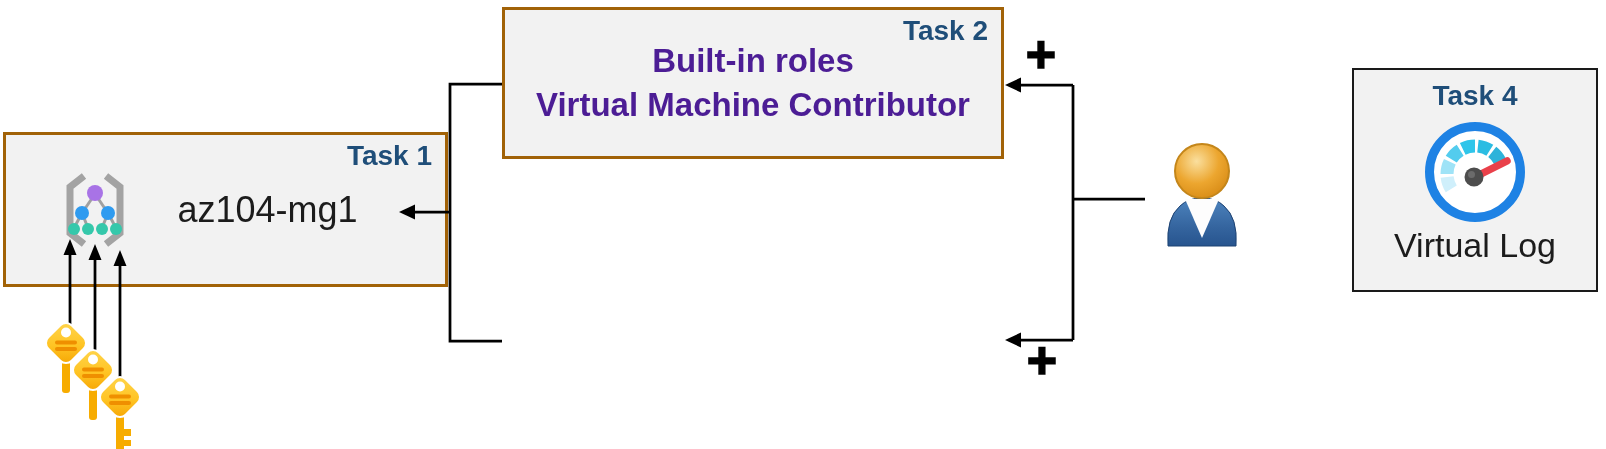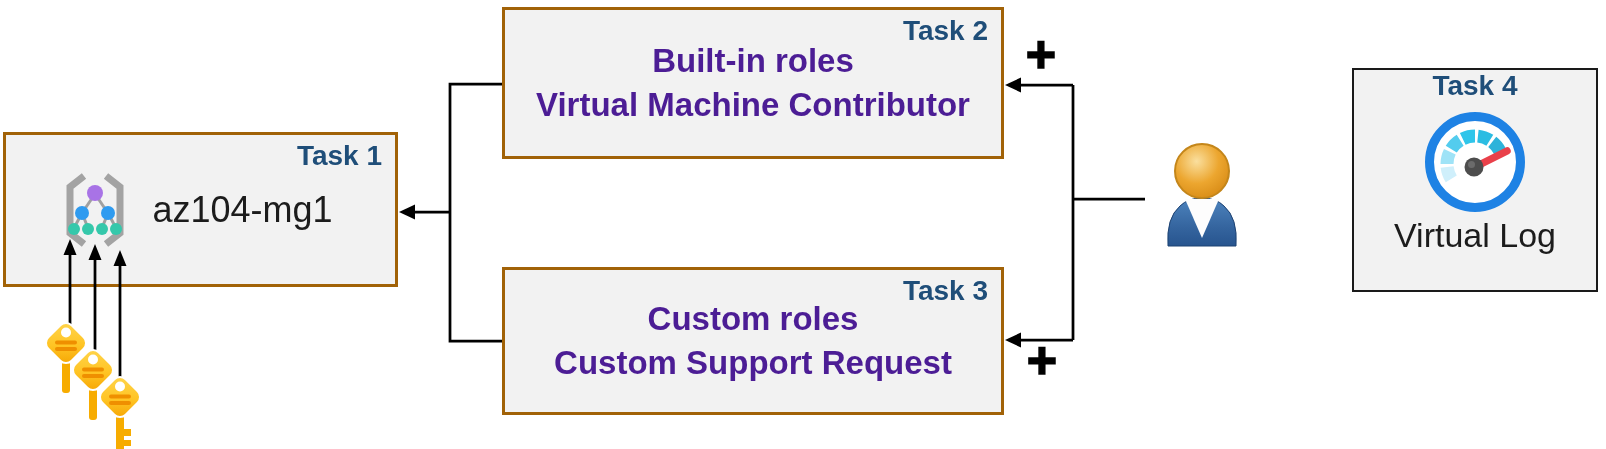--- a/index.html
+++ b/index.html
@@ -6,26 +6,26 @@
   .canvas{
     position:relative;width:1606px;height:449px;background:#ffffff;overflow:hidden;
     font-family:"Liberation Sans",sans-serif;color:#1a1a1a;
   }
   .box{position:absolute;background:#f2f2f2;border:3px solid #a16207;box-sizing:border-box;}
   .task-label{position:absolute;top:5px;right:13px;font-size:28px;font-weight:bold;color:#1f4e79;white-space:nowrap;}
   .center-col{display:flex;flex-direction:column;justify-content:center;align-items:center;height:100%;}
   .box-line{font-size:33px;line-height:1.32;color:#4c1d95;white-space:nowrap;font-weight:bold;}
   .t1-row{display:flex;align-items:center;justify-content:center;height:100%;gap:36px;}
   .t1-title{font-size:36px;color:#1c1c1c;}
-  #task1{left:3px;top:132px;width:395px;height:155px;}
+  #task1{left:3px;top:132px;width:445px;height:155px;}
   #task2{left:502px;top:7px;width:502px;height:152px;}
   #task3{left:502px;top:267px;width:502px;height:148px;}
   #task4{left:1352px;top:68px;width:246px;height:224px;border-width:2px;border-color:#1a1a1a;}
   .t4-col{display:flex;flex-direction:column;align-items:center;height:100%;}
-  .t4-label{font-size:28px;font-weight:bold;color:#1f4e79;}
+  .t4-label{margin-top:10px;font-size:28px;font-weight:bold;color:#1f4e79;}
   .t4-gauge{margin-top:8px;}
   .t4-caption{margin-top:2px;font-size:34px;color:#1c1c1c;white-space:nowrap;}
   .plus{position:absolute;width:58px;text-align:center;font-size:52px;line-height:56px;font-weight:bold;color:#000;-webkit-text-stroke:1.5px #000;}
   #plus-top{left:1012px;top:26px;}
   #plus-bottom{left:1013px;top:332px;}
   #connectors{position:absolute;left:0;top:0;pointer-events:none;}
   #person{position:absolute;left:1152px;top:140px;}
   #actor-name{position:absolute;left:1100px;top:256px;width:205px;text-align:center;font-size:33px;line-height:1.42;color:#111;}
   #keys{position:absolute;left:26px;top:310px;}
   #mg-icon{position:absolute;left:49px;top:33px;}
@@ -63,27 +63,20 @@
 
   <div class="box" id="task2">
 
     <div class="task-label">Task 2</div>
     <div class="center-col">
       <div class="box-line">Built-in roles</div>
       <div class="box-line">Virtual Machine Contributor</div>
     </div>
   </div>
 
-  <div class="box" id="task3">
-    <div class="task-label">Task 3</div>
-    <div class="center-col">
-      <div class="box-line">Custom roles</div>
-      <div class="box-line">Custom Support Request</div>
-    </div>
-  </div>
 
   <div class="box" id="task4">
     <div class="t4-col">
       <div class="t4-label">Task 4</div>
       <svg class="t4-gauge" width="104" height="104" viewBox="0 0 104 104">
         <circle cx="52" cy="52" r="45.5" fill="#ffffff" stroke="#1e82e4" stroke-width="9"></circle>
         <g fill="none" stroke-width="13">
           <path d="M28.26,68.84 A28,28 0 0 1 24.14,56.94" stroke="#cfeffb"></path>
           <path d="M24,54 A28,28 0 0 1 26.83,41.74" stroke="#9fe3f7"></path>
           <path d="M28.26,39.16 A28,28 0 0 1 37.16,30.26" stroke="#53ccee"></path>

